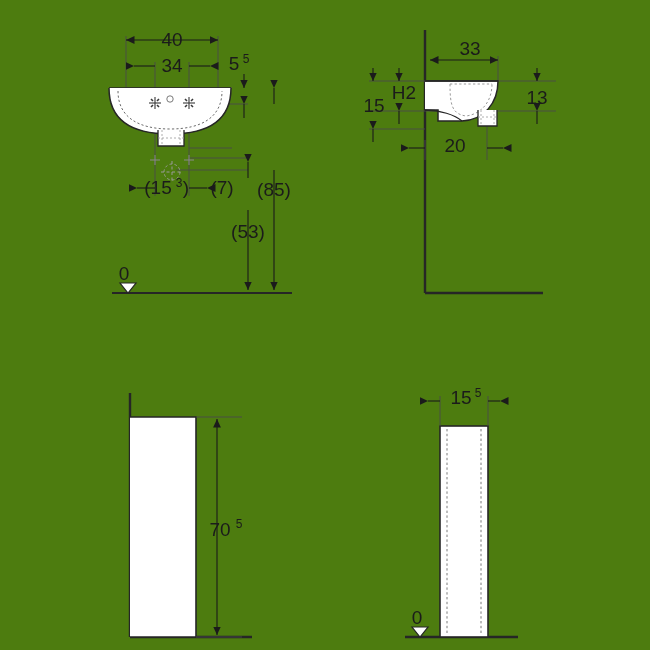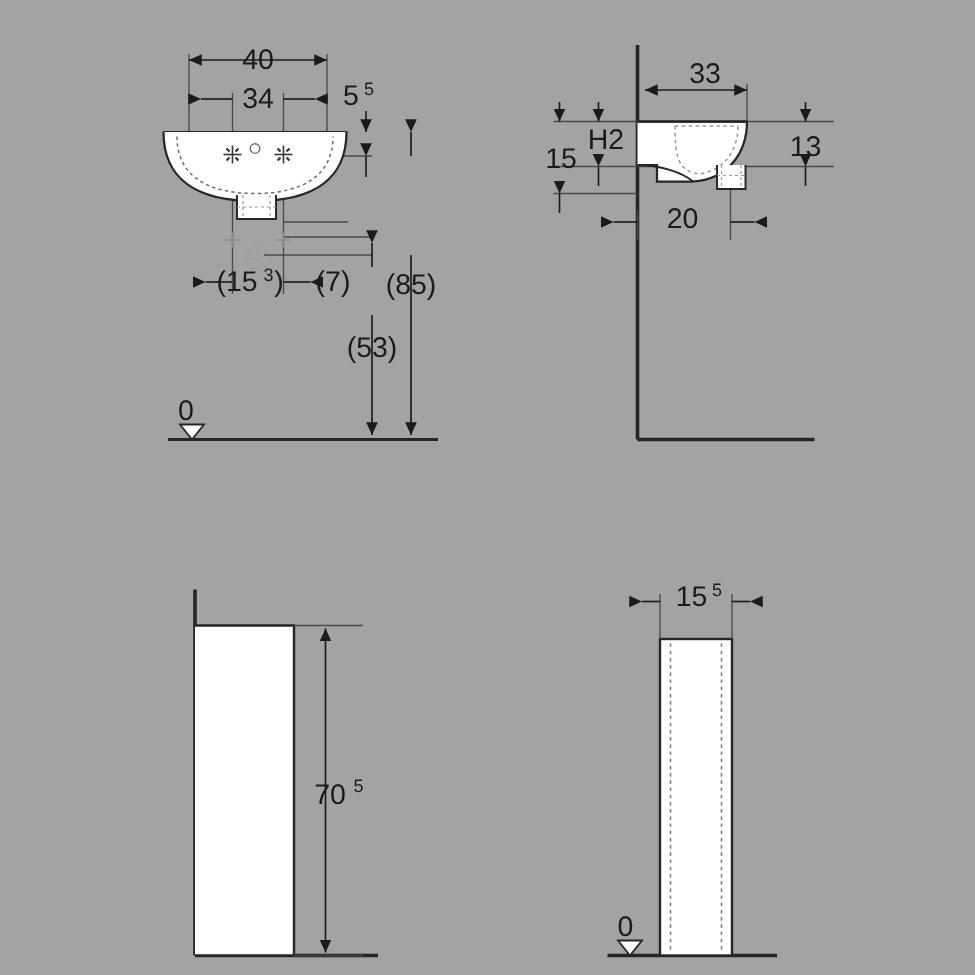--- a/index.html
+++ b/index.html
@@ -8,21 +8,21 @@
     padding: 0;
     background: #ffffff;
   }
   body {
     font-family: "Liberation Sans", sans-serif;
   }
   #sheet {
     position: relative;
     width: 650px;
     height: 650px;
-    background: #a3a3a3;
+    background: #4d7c0f;
     overflow: hidden;
   }
   svg#drawing {
     display: block;
     width: 650px;
     height: 650px;
   }
   text {
     font-family: "Liberation Sans", sans-serif;
     fill: #1b1b1b;

